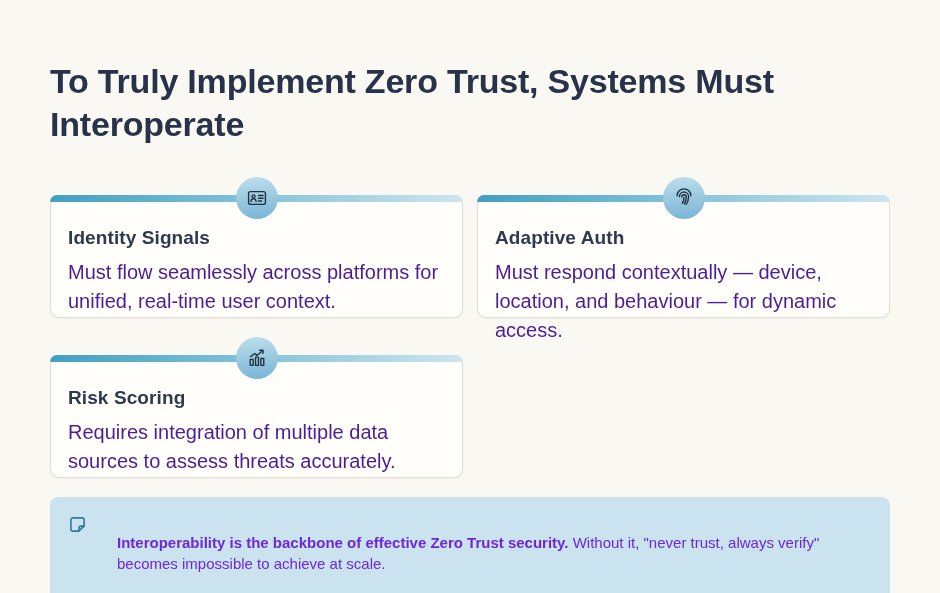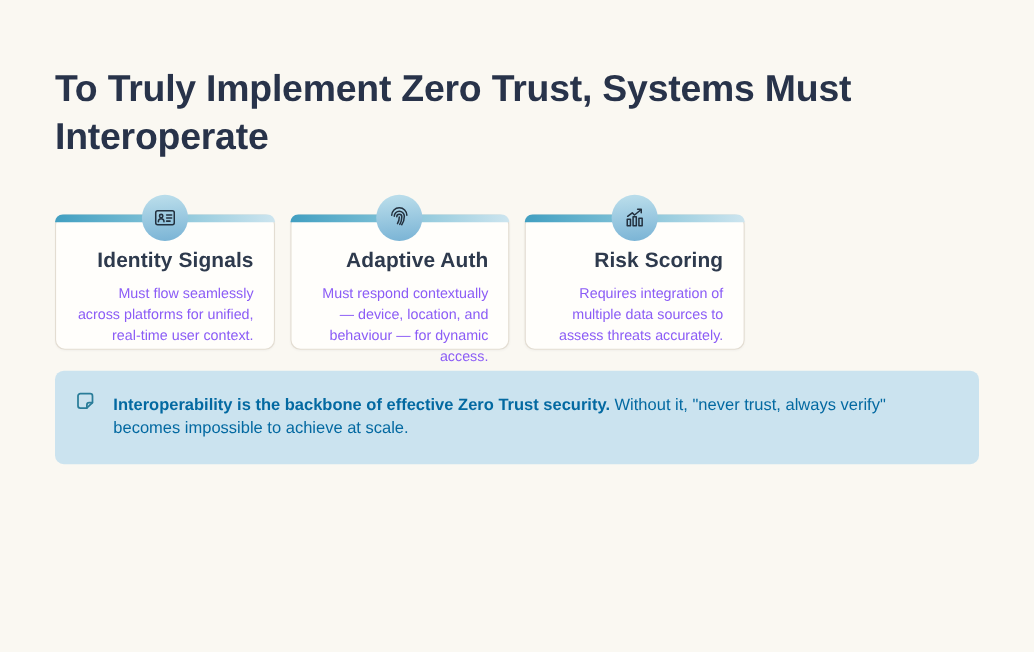--- a/index.html
+++ b/index.html
@@ -16,24 +16,23 @@
     margin: 0; padding-top: 44px;
     font-size: 34px; line-height: 43px;
     font-weight: 600; letter-spacing: -0.2px;
     color: #28334a;
     max-width: 780px;
   }
 
   .grid {
     margin-top: 49px;
     display: grid;
-    grid-template-columns: 1fr 1fr 1fr 1fr;
+    grid-template-columns: 1fr 1fr;
     column-gap: 14px;
     row-gap: 37px;
-    text-align: right;
   }
 
   .cell { position: relative; }
 
   .card {
     background: #fffefb;
     border: 1px solid #e3ddd2;
     border-radius: 9px;
     height: 123px;
     box-shadow: 0 1px 2px rgba(40,50,70,0.04);
@@ -58,39 +57,39 @@
 
   .card-body { padding: 25px 18px 0 17px; }
   .card-title {
     margin: 0;
     font-size: 19px; font-weight: 700;
     color: #2e3a4d;
     letter-spacing: 0.1px;
   }
   .card-desc {
     margin: 9px 0 0;
-    font-size: 13px; line-height: 1.45;
-    color: #8b5cf6;
+    font-size: 20px; line-height: 1.45;
+    color: #4c1d95;
     max-width: 382px;
   }
 
   .callout {
     margin-top: 19px;
     background: #cbe3ef;
     border-radius: 8px;
     padding: 17px 24px 17px 19px;
     display: flex;
     gap: 13px;
     align-items: flex-start;
   }
   .callout-icon { flex: 0 0 auto; margin-top: 2px; }
   .callout-text {
-    margin: 4px;
+    margin: 18px;
     font-size: 15px; line-height: 1.42;
-    color: #0369a1;
+    color: #6d28d9;
   }
   .callout-text b { font-weight: 700; }
 
   .stroke-ic { stroke: #23313f; fill: none; stroke-width: 1.5; stroke-linecap: round; stroke-linejoin: round; }
 </style>
 </head>
 <body>
 
 <div class="container">
 

